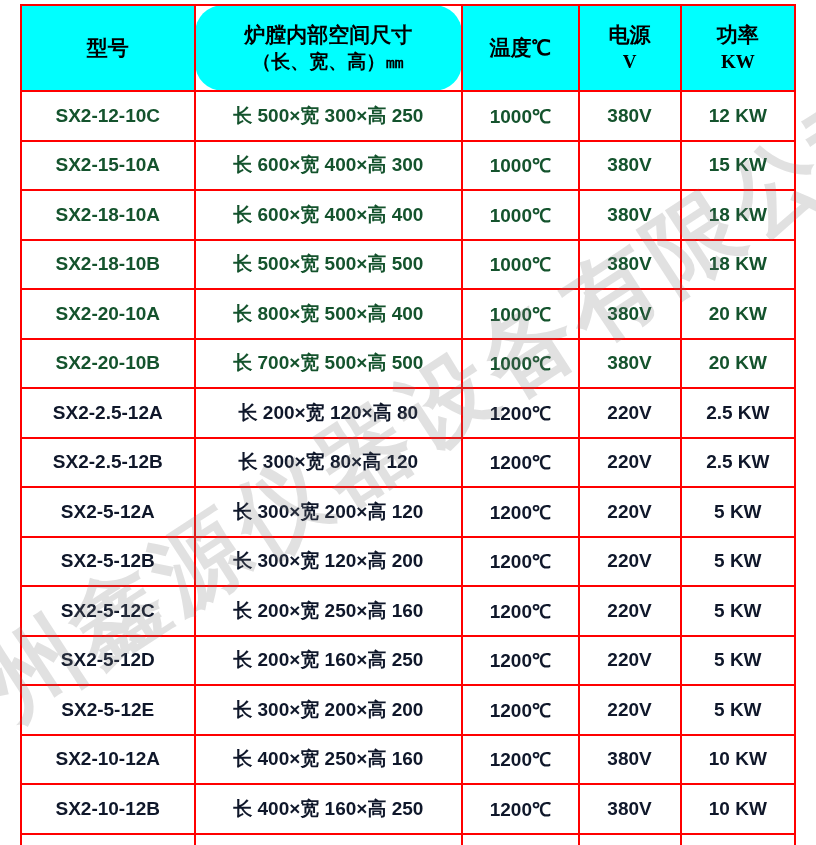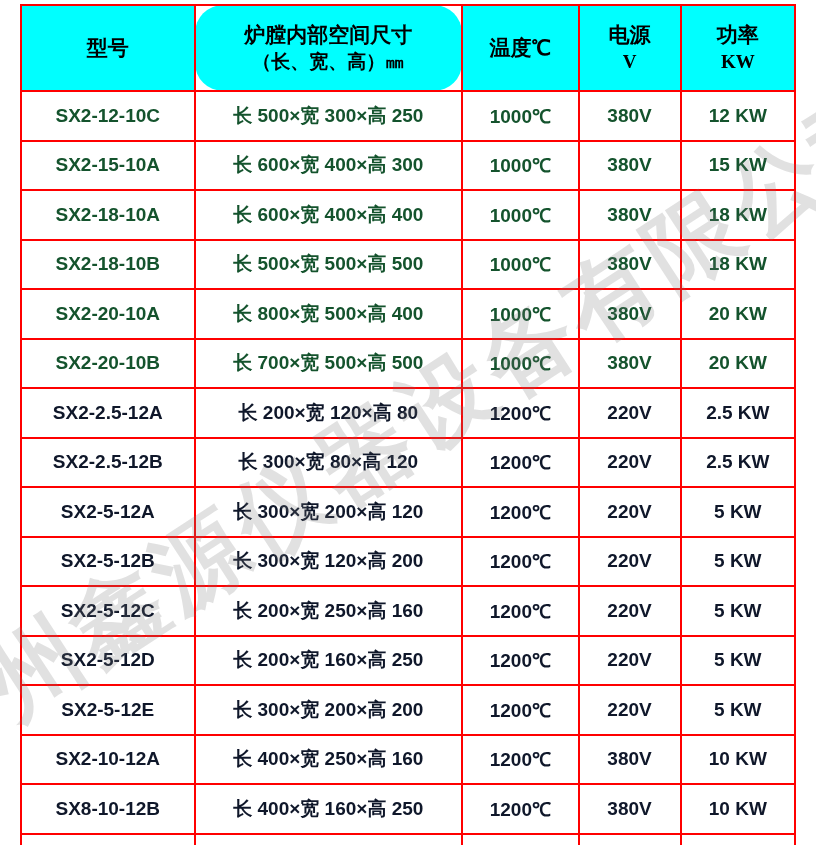--- a/index.html
+++ b/index.html
@@ -208,21 +208,21 @@
           <td class="power red">5 KW</td>
         </tr>
         <tr>
           <td class="model red">SX2-10-12A</td>
           <td class="size red">长 400×宽 250×高 160</td>
           <td class="temp red">1200℃</td>
           <td class="volt red">380V</td>
           <td class="power red">10 KW</td>
         </tr>
         <tr>
-          <td class="model red">SX8-10-12B</td>
+          <td class="model red">SX2-10-12B</td>
           <td class="size red">长 400×宽 160×高 250</td>
           <td class="temp red">1200℃</td>
           <td class="volt red">380V</td>
           <td class="power red">10 KW</td>
         </tr>
         <tr>
           <td class="model red">SX2-12-12A</td>
           <td class="size red">长 500×宽 300×高 200</td>
           <td class="temp red">1200℃</td>
           <td class="volt red">380V</td>

